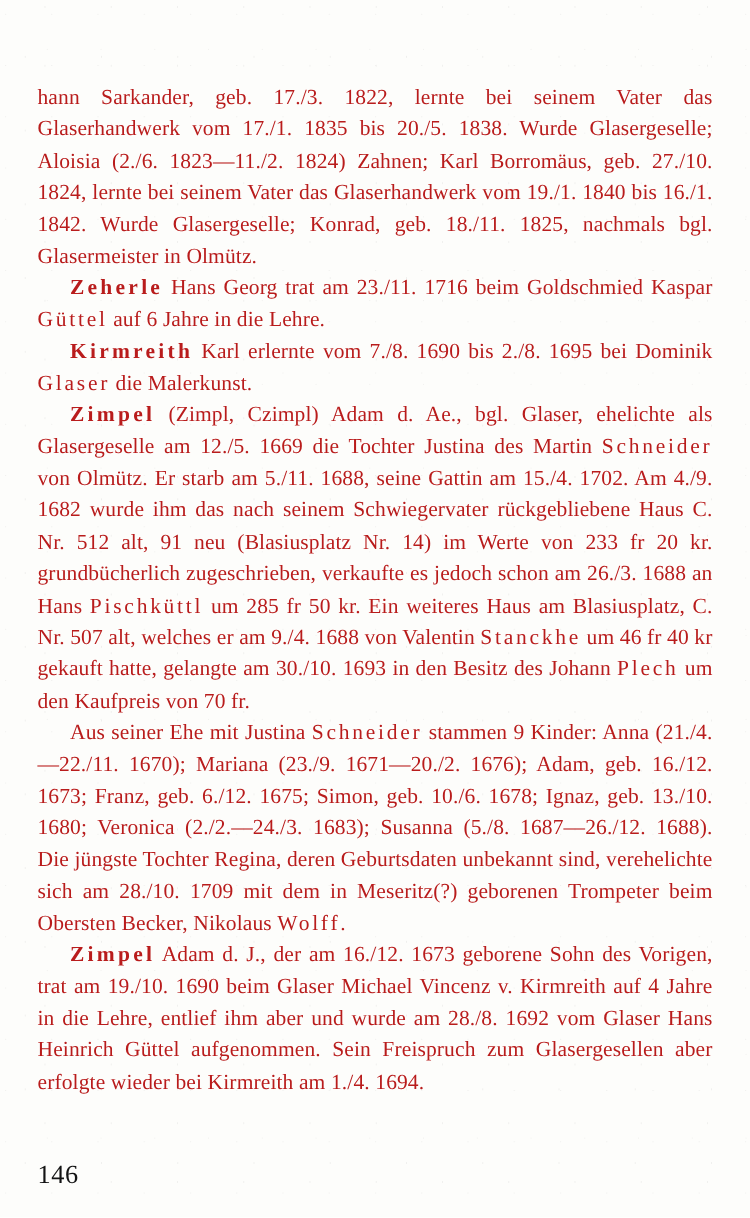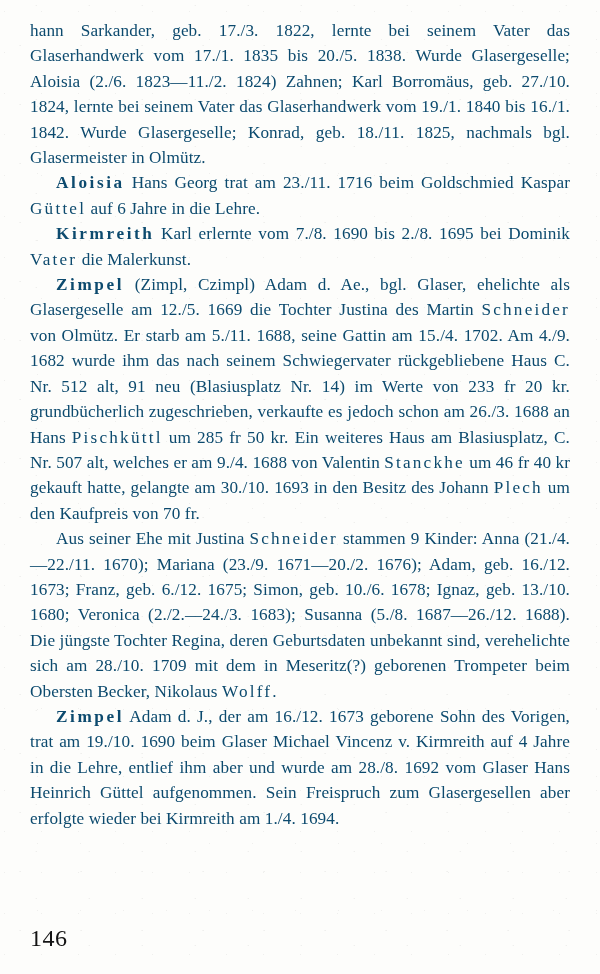--- a/index.html
+++ b/index.html
@@ -21,22 +21,23 @@
     inset: 0;
     background: #fdfdfb;
     padding: 18px 30px 0 30px;
     box-sizing: border-box;
   }
   .body-text {
     font-size: 17.2px;
     line-height: 25.4px;
     text-align: justify;
     text-justify: inter-word;
-    color: #0c4a6e;
+    color: #b91c1c;
     letter-spacing: 0.1px;
+    margin-top: 47px;
   }
   .para {
     margin: 0 0 0 0;
     text-indent: 0;
   }
   .para.indent {
     text-indent: 26px;
   }
   .para + .para {
     margin-top: 0px;
@@ -47,21 +48,21 @@
     letter-spacing: 2.6px;
   }
   
   .sp {
     letter-spacing: 2.2px;
   }
   .folio {
     position: absolute;
     left: 30px;
     bottom: 22px;
-    font-size: 24px;
+    font-size: 21px;
     font-family: "Liberation Serif", serif;
     color: #141414;
     letter-spacing: 0.5px;
   }
   
   .grain {
     position: absolute;
     inset: 0;
     pointer-events: none;
     opacity: 0.05;
@@ -74,23 +75,23 @@
   }
 </style>
 </head>
 <body>
 
 <div class="page">
   <div class="body-text">
 
     <p class="para">hann Sarkander, geb. 17./3. 1822, lernte bei seinem Vater das Glaserhandwerk vom 17./1. 1835 bis 20./5. 1838. Wurde Glasergeselle; Aloisia (2./6. 1823—11./2. 1824) Zahnen; Karl Borromäus, geb. 27./10. 1824, lernte bei seinem Vater das Glaserhandwerk vom 19./1. 1840 bis 16./1. 1842. Wurde Glasergeselle; Konrad, geb. 18./11. 1825, nachmals bgl. Glasermeister in Olmütz.</p>
 
-    <p class="para indent"><span class="hw">Aloisia</span> Hans Georg  trat am 23./11. 1716 beim Goldschmied Kaspar <span class="sp">Güttel</span> auf 6 Jahre in die Lehre.</p>
+    <p class="para indent"><span class="hw">Zeherle</span> Hans Georg  trat am 23./11. 1716 beim Goldschmied Kaspar <span class="sp">Güttel</span> auf 6 Jahre in die Lehre.</p>
 
-    <p class="para indent"><span class="hw">Kirmreith</span> Karl  erlernte vom 7./8. 1690 bis 2./8. 1695 bei Dominik <span class="sp">Vater</span> die Malerkunst.</p>
+    <p class="para indent"><span class="hw">Kirmreith</span> Karl  erlernte vom 7./8. 1690 bis 2./8. 1695 bei Dominik <span class="sp">Glaser</span> die Malerkunst.</p>
 
     <p class="para indent"><span class="hw">Zimpel</span> (Zimpl, Czimpl) Adam d. Ae., bgl. Glaser, ehelichte als Glasergeselle am 12./5. 1669 die Tochter Justina des Martin <span class="sp">Schneider</span> von Olmütz. Er starb am 5./11. 1688, seine Gattin am 15./4. 1702. Am 4./9. 1682 wurde ihm das nach seinem Schwiegervater rückgebliebene Haus C. Nr. 512 alt, 91 neu (Blasiusplatz Nr. 14) im Werte von 233 fr 20 kr. grundbücherlich zugeschrieben, verkaufte es jedoch schon am 26./3. 1688 an Hans <span class="sp">Pischküttl</span> um 285 fr 50 kr. Ein weiteres Haus am Blasiusplatz, C. Nr. 507 alt, welches er am 9./4. 1688 von Valentin <span class="sp">Stanckhe</span> um 46 fr 40 kr gekauft hatte, gelangte am 30./10. 1693 in den Besitz des Johann <span class="sp">Plech</span> um den Kaufpreis von 70 fr.</p>
 
     <p class="para indent">Aus seiner Ehe mit Justina <span class="sp">Schneider</span> stammen 9 Kinder: Anna (21./4.—22./11. 1670); Mariana (23./9. 1671—20./2. 1676); Adam, geb. 16./12. 1673; Franz, geb. 6./12. 1675; Simon, geb. 10./6. 1678; Ignaz, geb. 13./10. 1680; Veronica (2./2.—24./3. 1683); Susanna (5./8. 1687—26./12. 1688). Die jüngste Tochter Regina, deren Geburtsdaten unbekannt sind, verehelichte sich am 28./10. 1709 mit dem in Meseritz(?) geborenen Trompeter beim Obersten Becker, Nikolaus <span class="sp">Wolff</span>.</p>
 
     <p class="para indent"><span class="hw">Zimpel</span> Adam d. J., der am 16./12. 1673 geborene Sohn des Vorigen, trat am 19./10. 1690 beim Glaser Michael Vincenz v. Kirmreith auf 4 Jahre in die Lehre, entlief ihm aber und wurde am 28./8. 1692 vom Glaser Hans Heinrich Güttel aufgenommen. Sein Freispruch zum Glasergesellen aber erfolgte wieder bei Kirmreith  am 1./4. 1694.</p>
 
   </div>
 
   <div class="folio">146</div>

